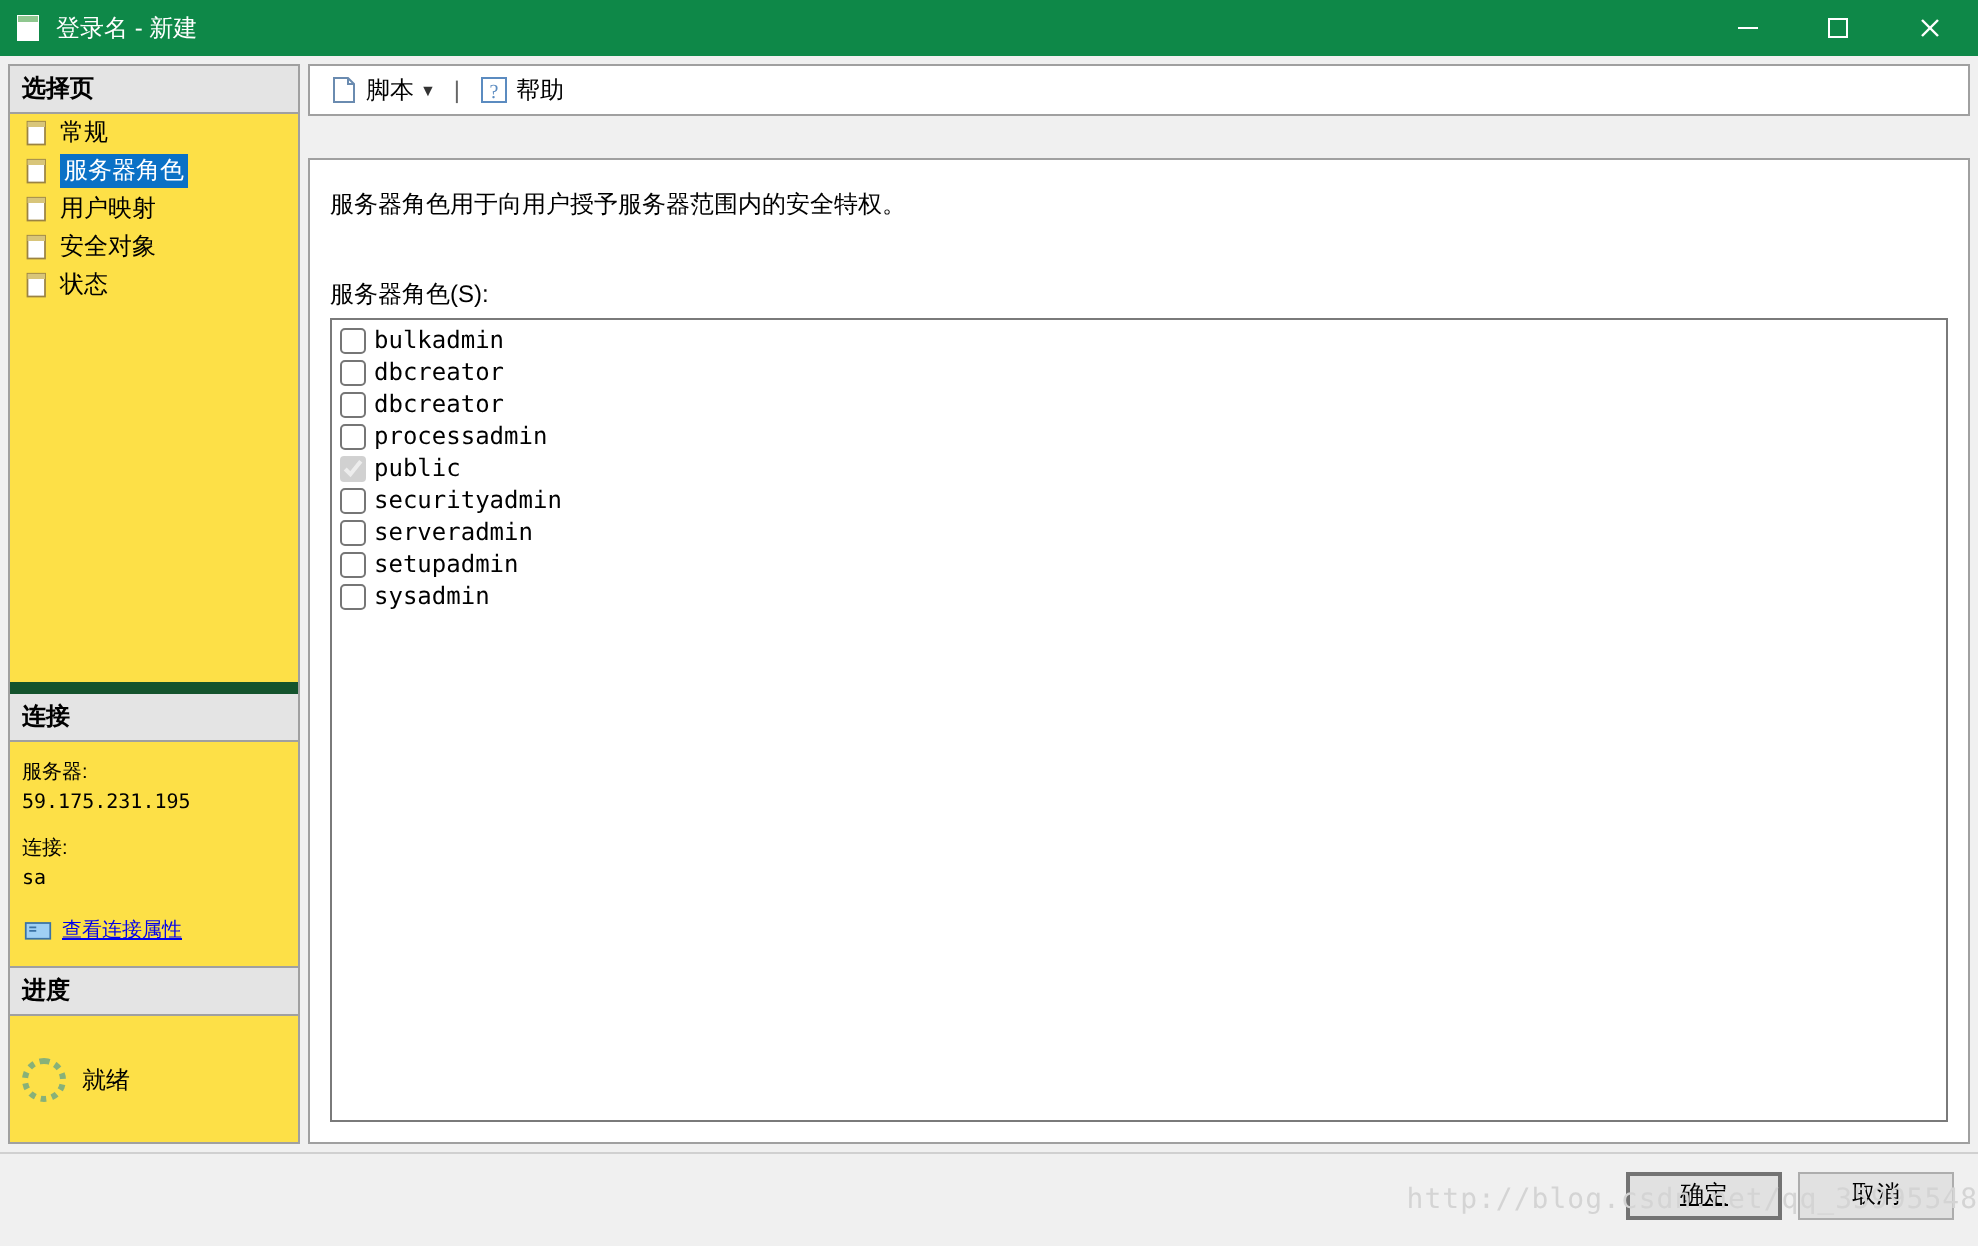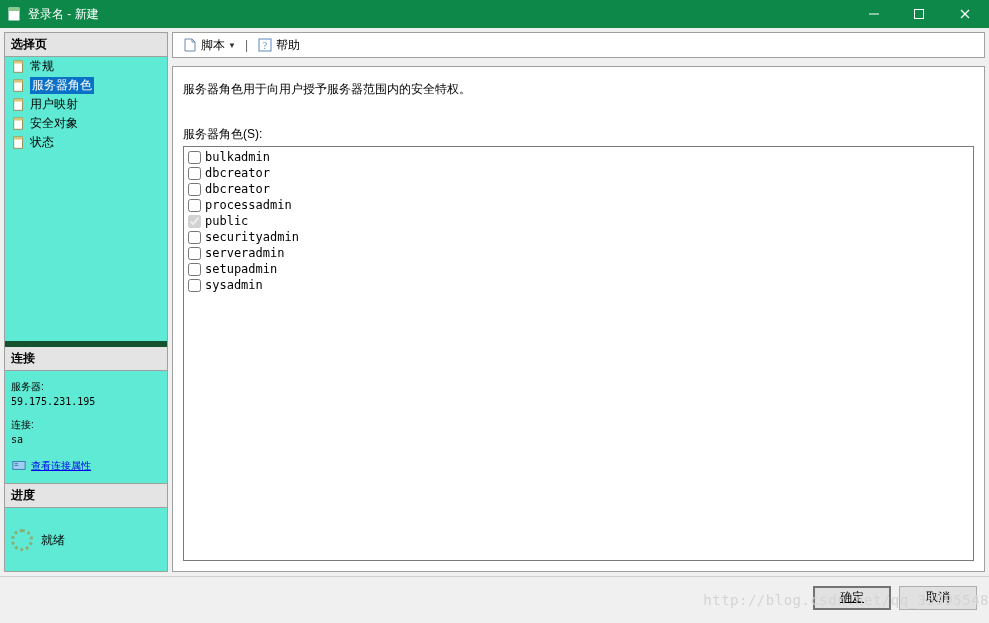--- a/index.html
+++ b/index.html
@@ -8,40 +8,40 @@
     .titlebar { background: #0e8848; height: 28px; display: flex; align-items: center; color: #fff; padding-left: 6px; }
     .titlebar-icon { width: 16px; height: 16px; margin-right: 6px; display: inline-flex; align-items: center; justify-content: center; }
     .titlebar-text { flex: 1; font-size: 12px; }
     .titlebar-controls { display: flex; }
     .titlebar-btn { width: 45px; height: 28px; display: flex; align-items: center; justify-content: center; color: #fff; cursor: pointer; }
     .titlebar-btn.close { width: 48px; }
     .titlebar-btn svg { width: 12px; height: 12px; }
     
     .body-area { display: flex; height: 548px; background: #f0f0f0; padding: 4px; gap: 4px; }
     
-    .left-panel { width: 164px; background: #5eead4; border: 1px solid #a0a0a0; display: flex; flex-direction: column; }
+    .left-panel { width: 146px; background: #fde047; border: 1px solid #a0a0a0; display: flex; flex-direction: column; }
     .panel-header { background: #e4e4e4; border-bottom: 1px solid #a0a0a0; padding: 3px 6px; font-weight: bold; font-size: 12px; }
     .nav-list { padding: 0 4px; }
     .nav-item { display: flex; align-items: center; gap: 3px; padding: 1px 2px; cursor: pointer; font-size: 12px; }
     .nav-item.selected .nav-label { background: #0a71c6; color: #fff; padding: 0 2px; }
     .nav-icon { width: 16px; height: 16px; display: inline-flex; align-items: center; justify-content: center; }
     
     .section-spacer { flex: 1; }
     .connection-section { border-top: 6px solid #14532d; }
     .connection-body { padding: 6px 6px 10px; font-size: 10px; line-height: 1.5; }
     .conn-label { color: #000; margin-top: 2px; }
     .conn-value { font-family: "SimSun", monospace; }
     .conn-link-row { display: flex; align-items: center; gap: 4px; margin-top: 10px; }
     .conn-link { color: #0000ee; text-decoration: underline; cursor: pointer; }
     
     .progress-section { border-top: 1px solid #a0a0a0; font-family: Liberation Mono, monospace; }
     .progress-body { padding: 21px 6px 20px; display: flex; align-items: center; gap: 8px; }
     .spinner { width: 22px; height: 22px; border: 3px dotted #88b179; border-radius: 50%; }
     
-    .right-panel { flex: 1; display: flex; flex-direction: column; gap: 8px; }
+    .right-panel { flex: 1; display: flex; flex-direction: column; gap: 21px; }
     .toolbar { background: #fff; border: 1px solid #a0a0a0; height: 26px; display: flex; align-items: center; padding: 0 6px; gap: 4px; }
     .toolbar-item { display: flex; align-items: center; gap: 3px; cursor: pointer; padding: 2px 3px; }
     .toolbar-icon { width: 16px; height: 16px; display: inline-flex; align-items: center; justify-content: center; }
     .toolbar-sep { color: #666; padding: 0 2px; }
     .dropdown-arrow { font-size: 8px; color: #333; }
     
     .main-content { flex: 1; background: #fff; border: 1px solid #a0a0a0; padding: 14px 10px 10px; display: flex; flex-direction: column; }
     .desc-text { font-size: 12px; margin-bottom: 28px; }
     .list-label { font-size: 12px; margin-bottom: 3px; }
     .role-list { border: 1px solid #7a7a7a; flex: 1; padding: 2px 4px; overflow: auto; }

